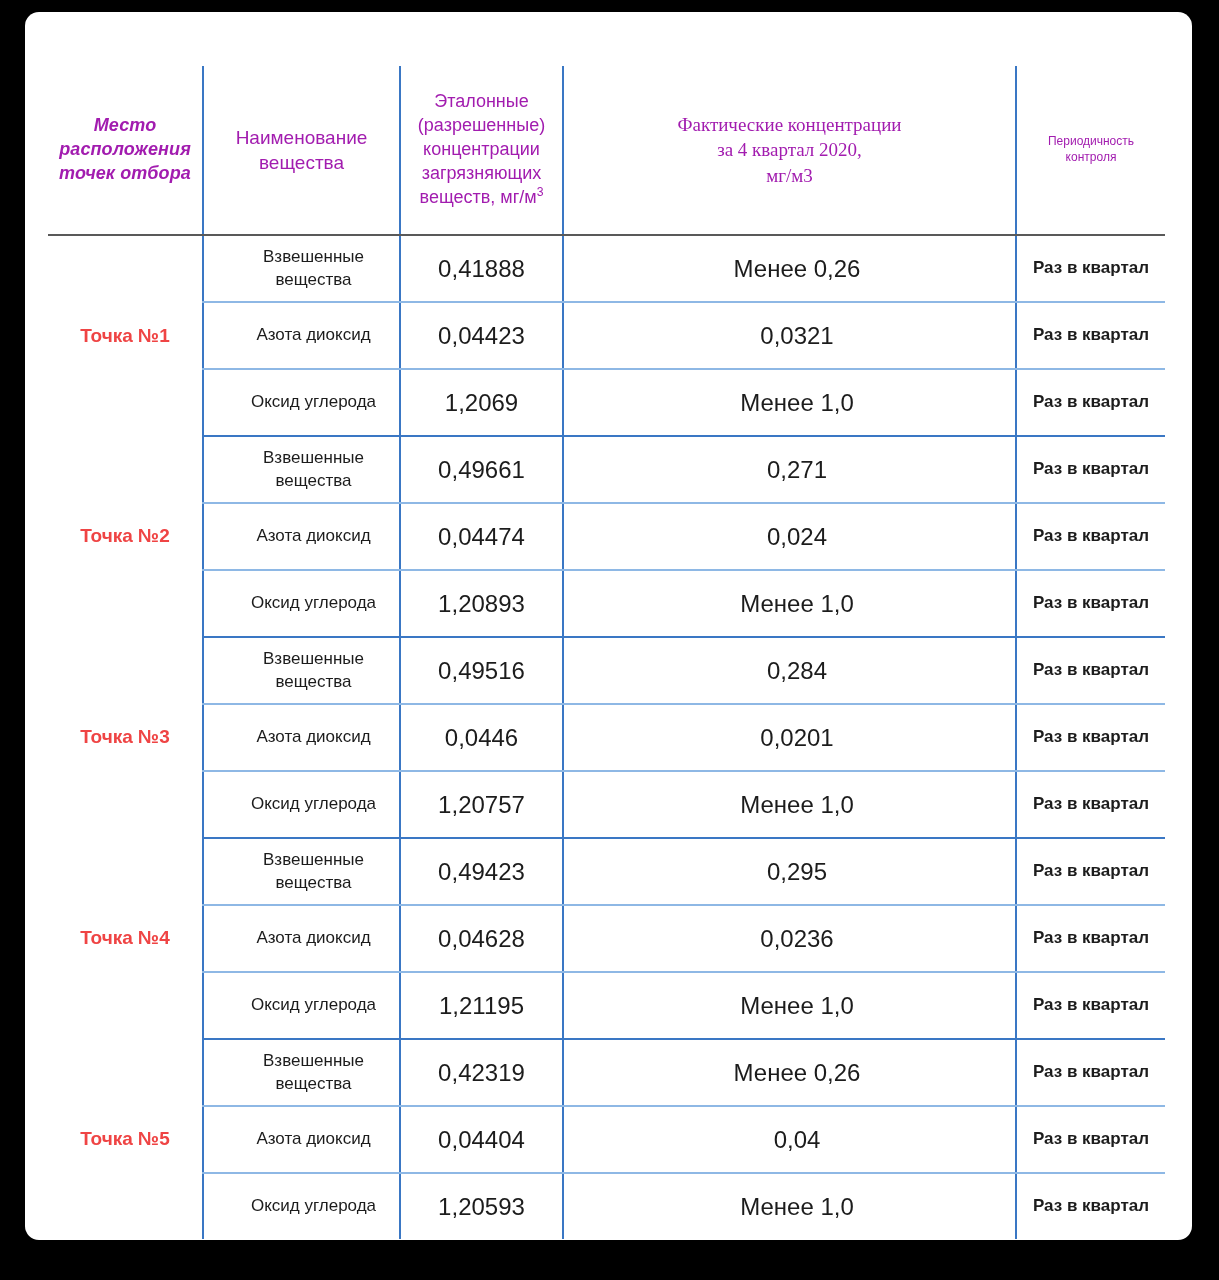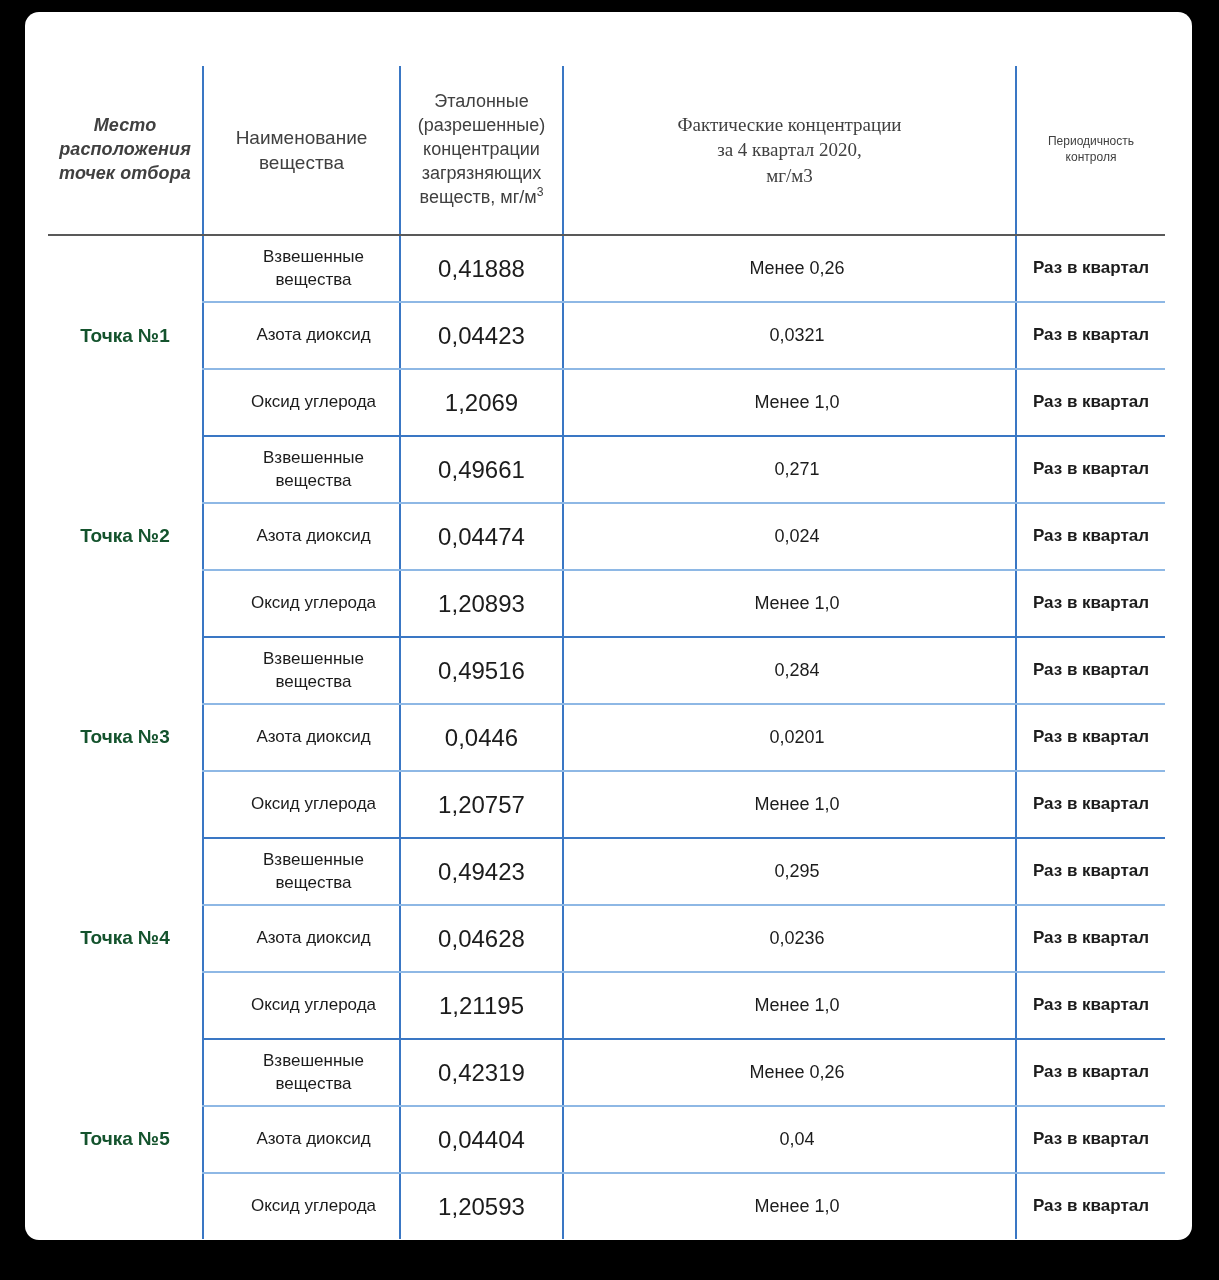--- a/index.html
+++ b/index.html
@@ -53,21 +53,21 @@
   col.c3 { width: 163px; }
   col.c4 { width: 453px; }
   col.c5 { width: 149px; }
 
   
   thead th {
     padding: 0 6px;
     height: 168px;
     vertical-align: middle;
     font-weight: normal;
-    color: #404040;
+    color: #a21caf;
     border-bottom: 2px solid #595959;
     border-left: 2px solid #3a77c4;
     line-height: 1.33;
   }
   thead th.first {
     border-left: none;
     font-weight: bold;
     font-size: 18px;
     letter-spacing: 0.1px;
     font-style: italic;
@@ -92,25 +92,25 @@
     color: #1c1c1c;
     border-left: 2px solid #3a77c4;
     border-bottom: 2px solid #8eb8e5;
     line-height: 1.3;
   }
   tbody td.point-cell {
     border-left: none;
     border-bottom: none;
     font-weight: bold;
     font-size: 19px;
-    color: #14532d;
+    color: #ef4444;
   }
   tbody td.substance { font-size: 17px; padding-left: 32px; }
   tbody td.standard  { font-size: 24px; }
-  tbody td.actual    { font-size: 18px; padding-left: 23px; }
+  tbody td.actual    { font-size: 24px; padding-left: 23px; }
   tbody td.period    { font-size: 17px; font-weight: bold; }
 
   
   tbody tr.group-end td {
     border-bottom: 2px solid #3a77c4;
   }
   
   tbody tr.last-row td {
     border-bottom: none;
   }

